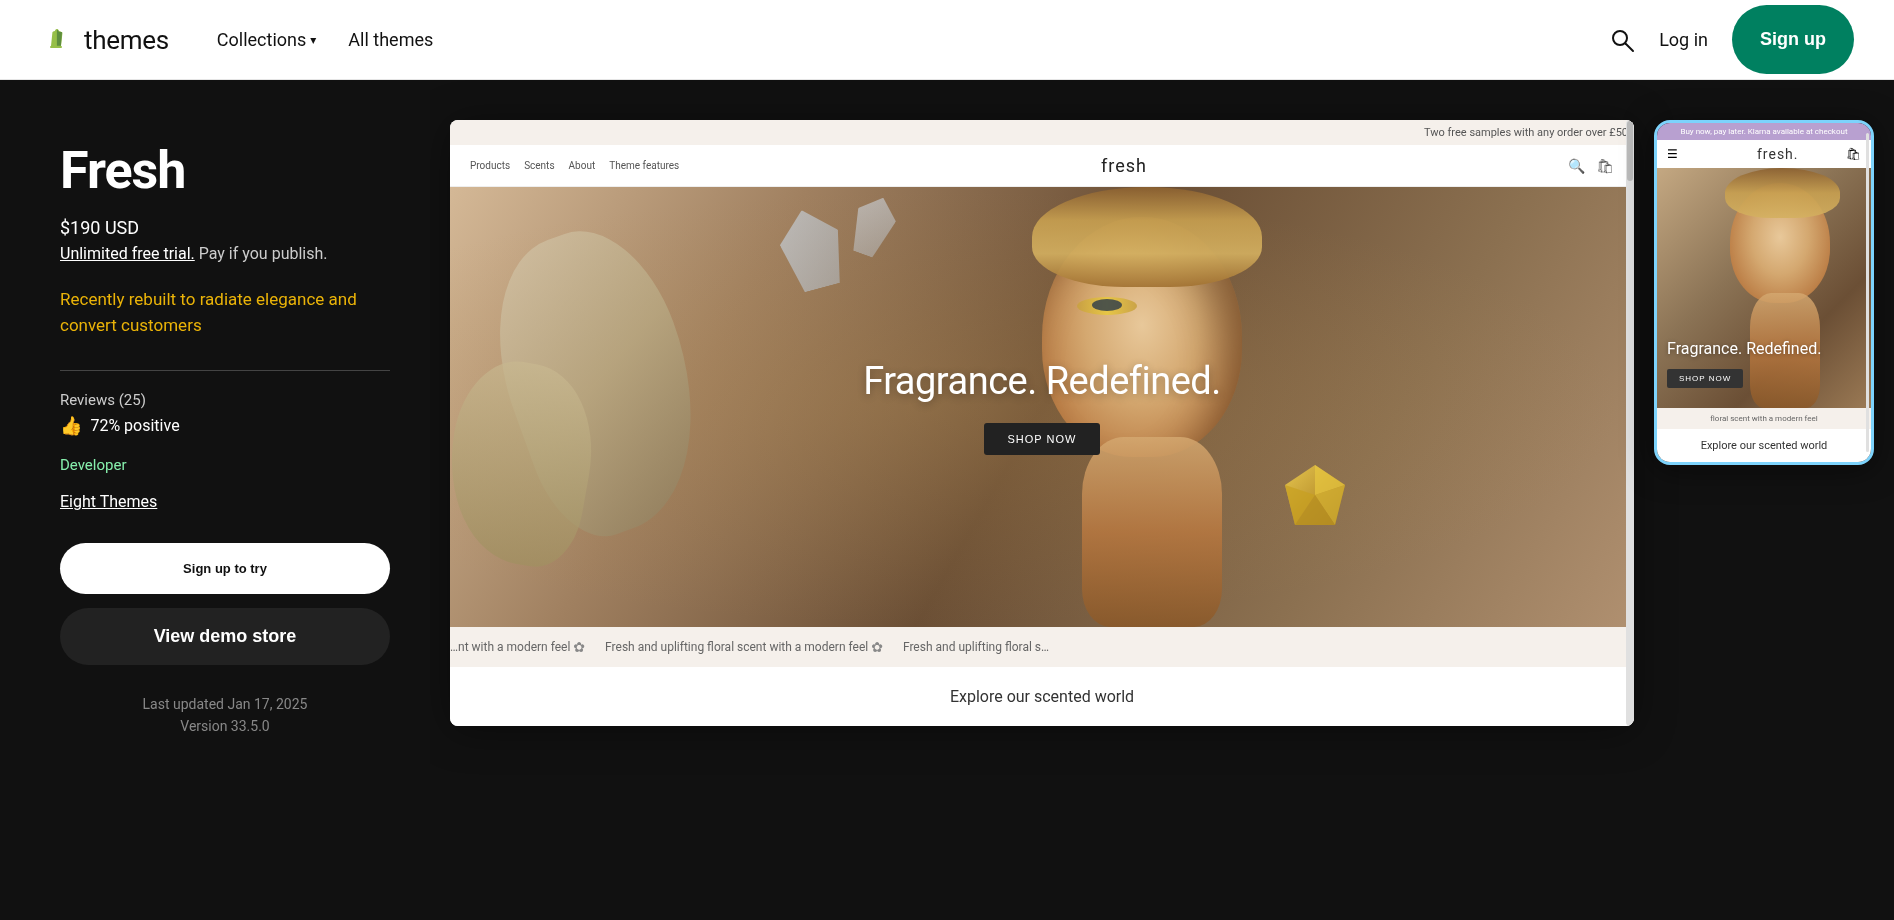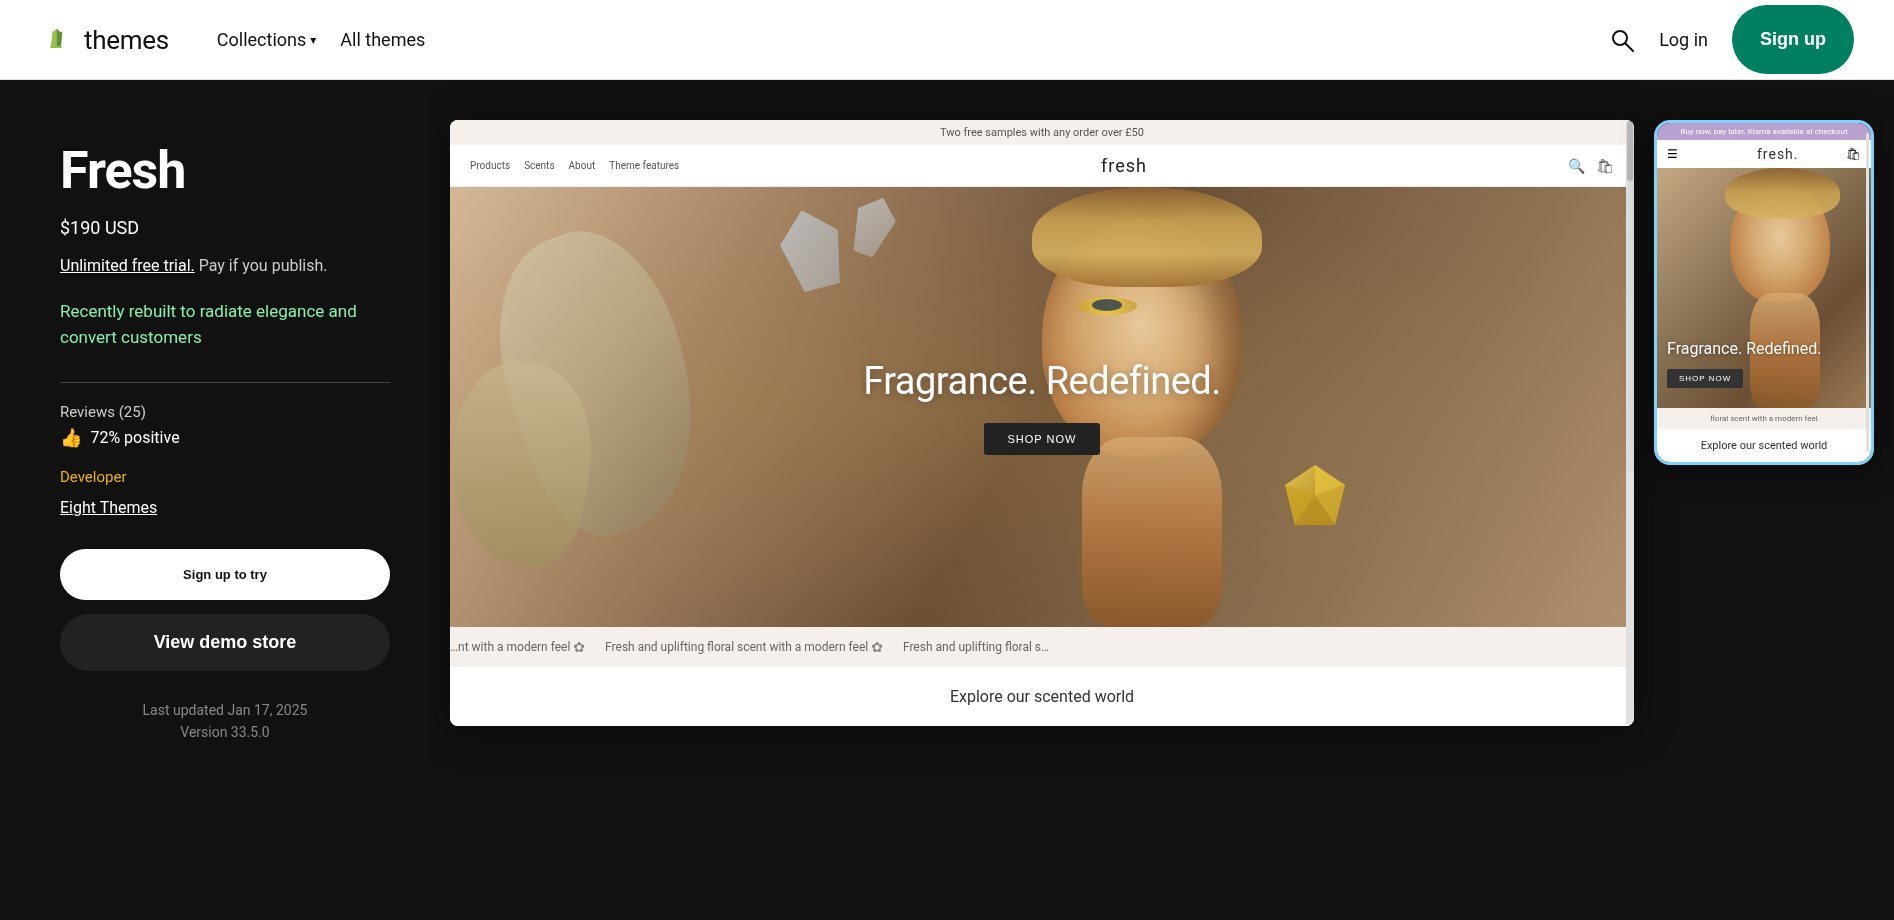--- a/index.html
+++ b/index.html
@@ -29,21 +29,21 @@
     }
     .navbar-logo-text {
       font-size: 26px;
       font-weight: 400;
       color: #111;
       letter-spacing: -0.3px;
     }
     .navbar-nav {
       display: flex;
       align-items: center;
-      gap: 24px;
+      gap: 32px;
       margin-left: 48px;
     }
     .nav-link {
       font-size: 18px;
       color: #111;
       text-decoration: none;
       cursor: pointer;
       display: flex;
       align-items: center;
       gap: 4px;
@@ -99,35 +99,35 @@
     .theme-title {
       font-size: 52px;
       font-weight: 700;
       color: #fff;
       margin-bottom: 16px;
       letter-spacing: -1px;
     }
     .theme-price {
       font-size: 18px;
       color: #fff;
-      margin-bottom: 18px;
+      margin-bottom: 6px;
     }
     .free-trial-text {
       font-size: 16px;
       color: #ccc;
       margin-bottom: 24px;
     }
     .free-trial-link {
       text-decoration: underline;
       color: #fff;
       cursor: pointer;
     }
     .theme-description {
       font-size: 17px;
-      color: #86efac;
+      color: #eab308;
       line-height: 1.5;
       margin-bottom: 24px;
     }
     .divider {
       border: none;
       border-top: 1px solid #444;
       margin: 8px 0 20px 0;
     }
     .reviews-section {
       margin-bottom: 20px;
@@ -145,22 +145,22 @@
       color: #fff;
     }
     .thumbs-icon {
       font-size: 18px;
     }
     .developer-section {
       margin-bottom: 32px;
     }
     .developer-label {
       font-size: 15px;
-      color: #eab308;
-      margin-bottom: 12px;
+      color: #86efac;
+      margin-bottom: 18px;
     }
     .developer-link {
       font-size: 16px;
       color: #fff;
       text-decoration: underline;
       cursor: pointer;
     }
     .btn-signup-try {
       background: #fff;
       color: #111;
@@ -227,21 +227,21 @@
       width: 6px;
       height: 60px;
       background: #bbb;
       border-radius: 3px;
       margin: 1px;
     }
 
     
     .preview-topbar {
       background: #f5f0eb;
-      text-align: center;
+      text-align: right;
       padding: 6px;
       font-size: 11px;
       color: #555;
     }
     .preview-navbar {
       display: flex;
       align-items: center;
       justify-content: space-between;
       padding: 10px 20px;
       background: #fff;

